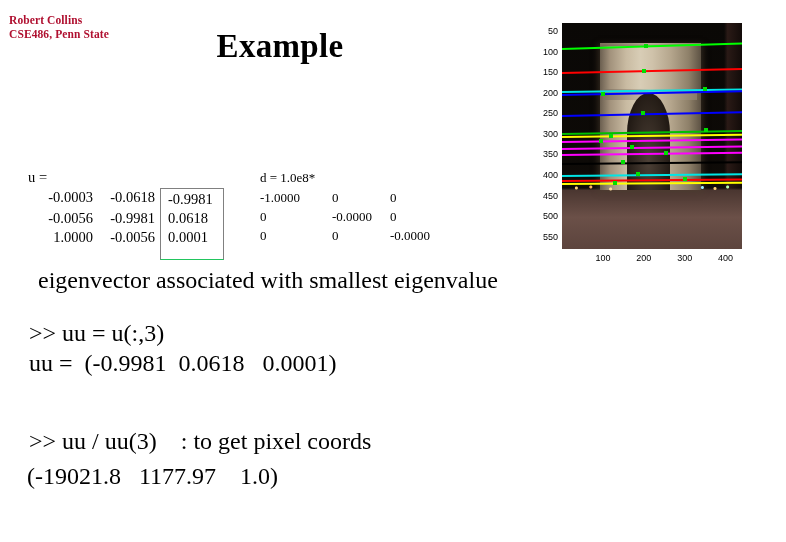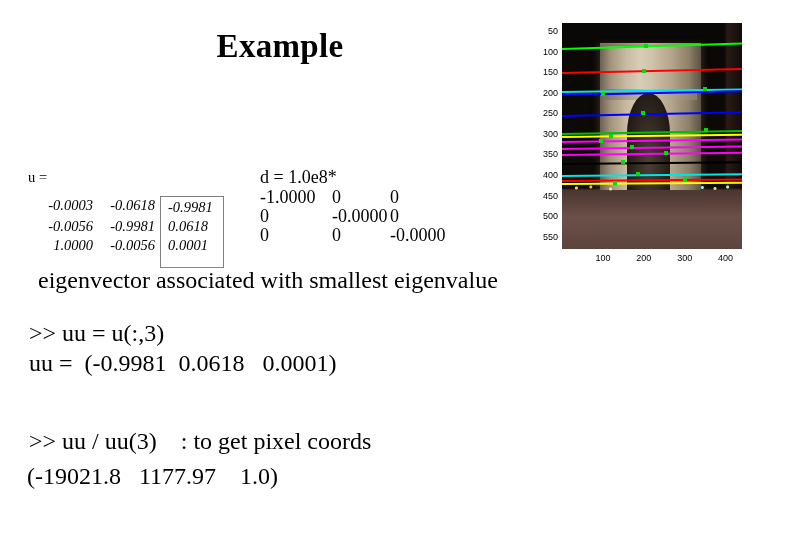--- a/index.html
+++ b/index.html
@@ -65,43 +65,42 @@
     top: 168px;
     font-size: 14.5px;
     line-height: 19px;
     font-family: "Liberation Serif", "DejaVu Serif", serif;
   }
   #u-label { margin-left: 0px; }
   #u-grid {
     display: grid;
     grid-template-columns: 62px 62px 64px;
     margin-left: 8px;
-    margin-top: 9px;
-    font-style: italic;
+    margin-top: 1px;
   }
   #u-grid .cell {
     text-align: right;
     padding-right: 5px;
     white-space: pre;
   }
   #u-grid .col3 {
     text-align: left;
     padding-left: 7px;
     padding-right: 0;
     border-left: 1px solid #808080;
     border-right: 1px solid #808080;
   }
   #u-grid .col3.first { border-top: 1px solid #808080; padding-top: 1px; }
   #u-grid .col3.last  { border-bottom: 1px solid #22c55e; padding-bottom: 12px; }
 
   #d-block {
     position: absolute;
     left: 258px;
     top: 168px;
-    font-size: 18px;
+    font-size: 13px;
     line-height: 19px;
     font-family: "Liberation Serif", "DejaVu Serif", serif;
   }
   #d-label { margin-left: 2px; }
   #d-grid {
     display: grid;
     grid-template-columns: 72px 58px 58px;
     margin-left: 2px;
     margin-top: 1px;
   }
@@ -230,20 +229,24 @@
     color: #000;
     transform: translateX(-50%);
     white-space: nowrap;
   }
 </style>
 </head>
 <body>
 
 <div id="slide">
 
+  <div id="author-block">
+    <div>Robert Collins</div>
+    <div>CSE486, Penn State</div>
+  </div>
 
   <div id="slide-title">Example</div>
 
 
   <div id="u-block">
     <div id="u-label">u =</div>
     <div id="u-grid">
       <div class="cell">-0.0003</div>
       <div class="cell">-0.0618</div>
       <div class="cell col3 first">-0.9981</div>

